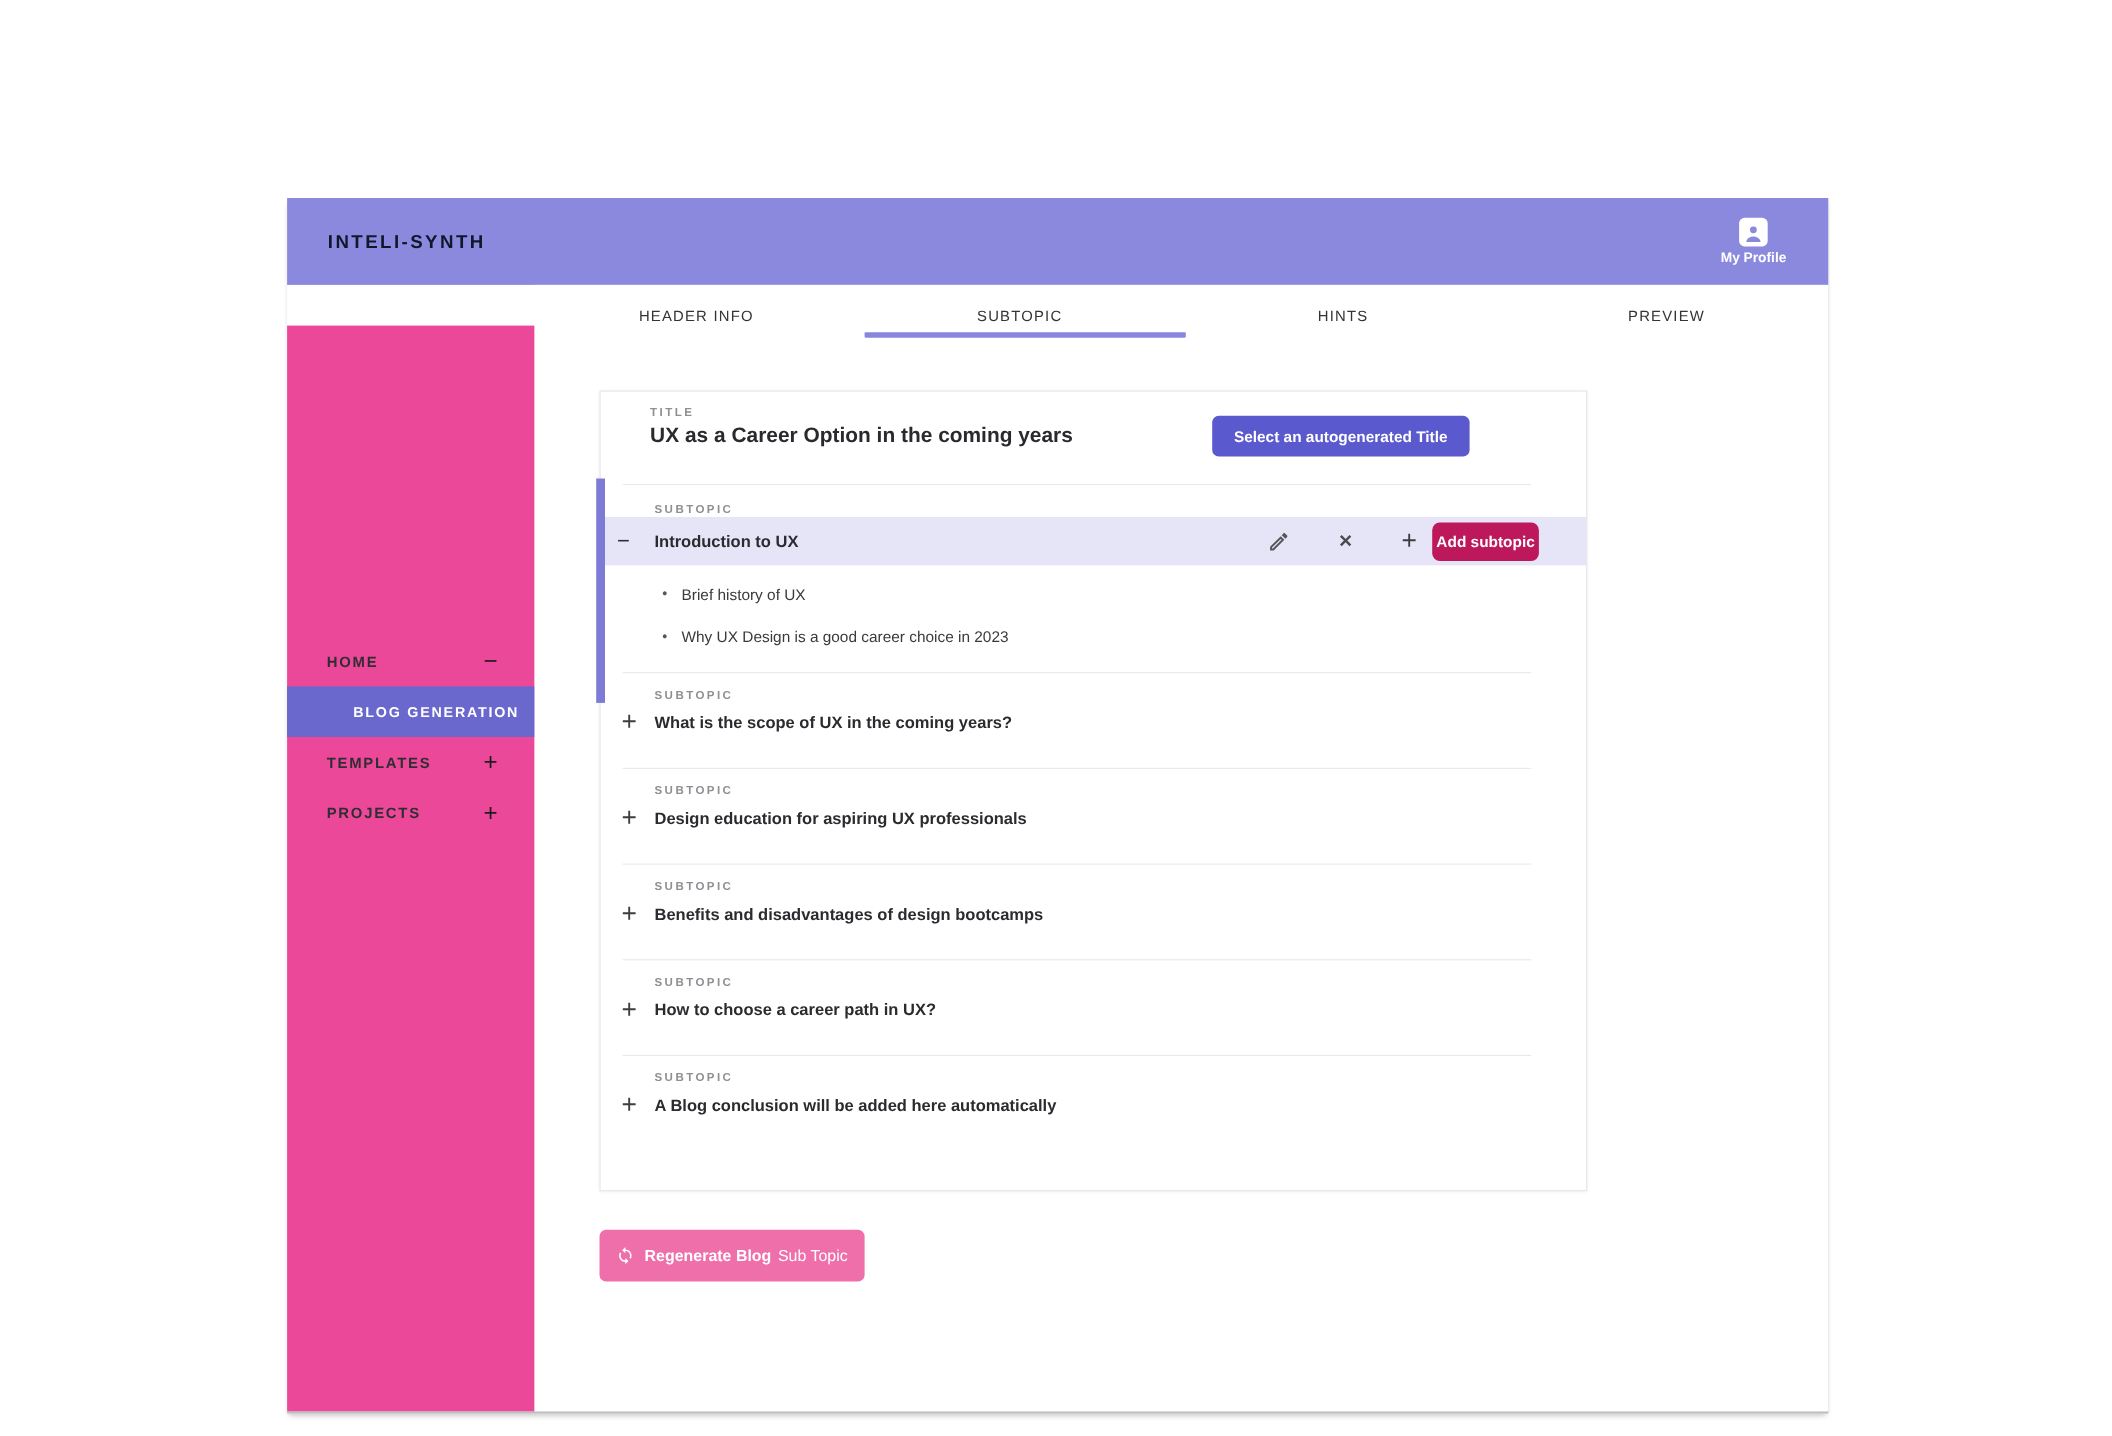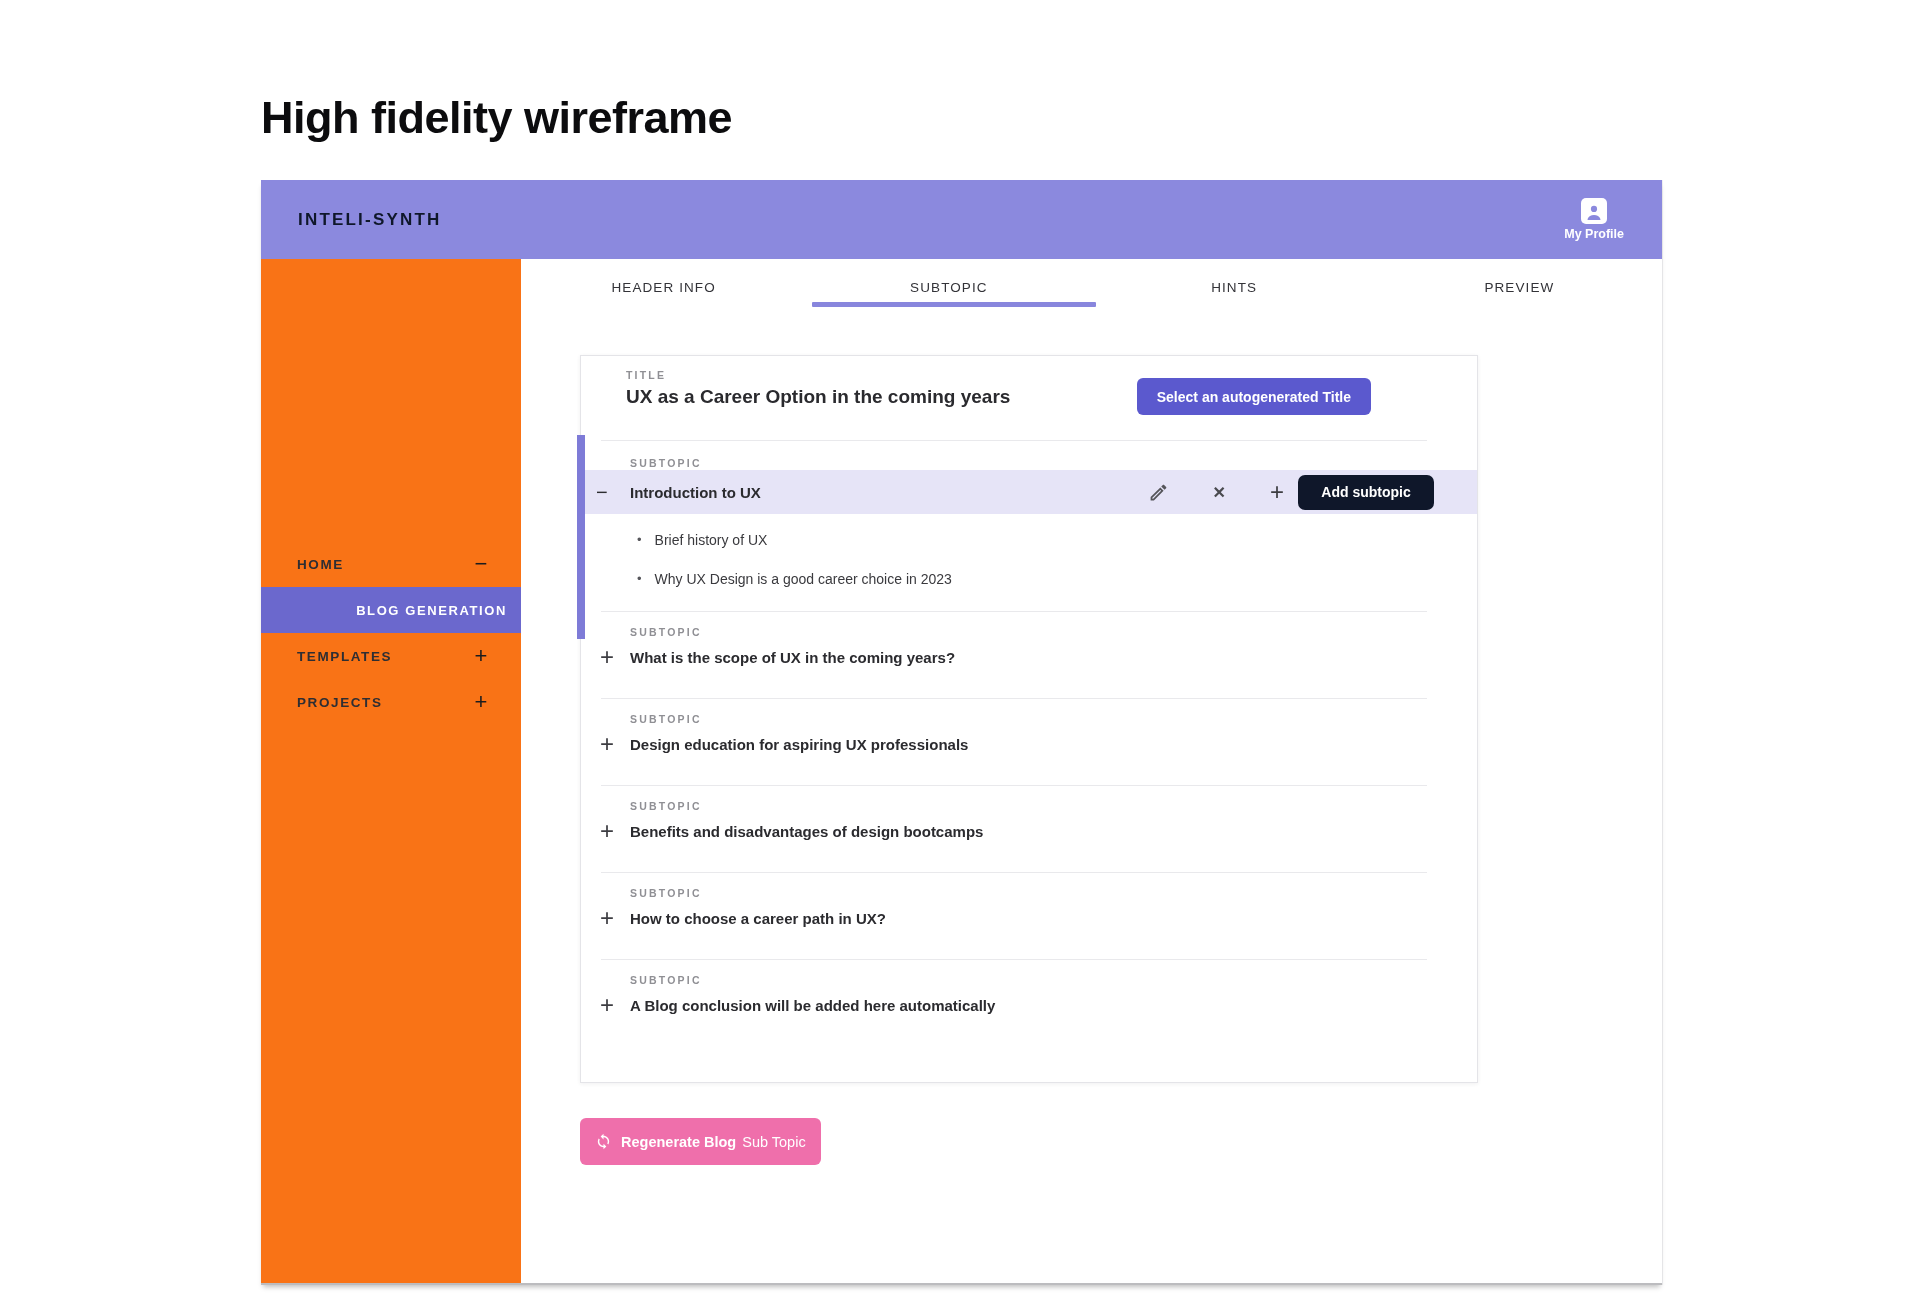--- a/index.html
+++ b/index.html
@@ -20,21 +20,21 @@
   .brand { color:#0f172a; font-size:17px; font-weight:700; letter-spacing:2.2px; }
   .profile { margin-left:auto; display:flex; flex-direction:column; align-items:center;
              gap:3px; cursor:pointer; }
   .profile-box { width:26px; height:26px; background:#fff; border-radius:5px;
                  display:flex; align-items:flex-end; justify-content:center; overflow:hidden; }
   .profile-label { color:#fff; font-size:12.5px; font-weight:600; }
 
   .body-row { display:flex; height:1024px; }
 
   
-  .sidebar { width:260px; background:#f97316; padding-top:282px; flex:none; }
+  .sidebar { width:225px; background:#ec4899; padding-top:282px; flex:none;margin-top:37px; }
   .nav-item { height:46px; display:flex; align-items:center; justify-content:space-between;
               padding:0 32px 0 36px; font-size:13.5px; font-weight:700;
               letter-spacing:1.6px; color:#2e2e33; cursor:pointer; }
   .nav-glyph { font-size:22px; font-weight:400; color:#1c1c1e; line-height:1; }
   .nav-item.active { background:#6B68CD; color:#fff; justify-content:flex-end;
                      padding-right:14px; font-size:13px; }
 
   
   .content { flex:1; position:relative; background:#fff; }
 
@@ -66,21 +66,21 @@
   .topic-row { margin-top:5px; height:44px; background:#E6E4F7; display:flex;
                align-items:center; padding:0 43px 0 15px; }
   .collapse-glyph { width:22px; font-size:20px; font-weight:500; color:#2d2d30;
                     cursor:pointer; line-height:1; }
   .topic-title { margin-left:12px; font-size:15px; font-weight:700; color:#2b2b2f; }
   .row-actions { margin-left:auto; display:flex; align-items:center; gap:44px; }
   .action-icon { cursor:pointer; display:flex; align-items:center; justify-content:center;
                  color:#4a4a4f; }
   .close-glyph { font-size:16px; font-weight:600; color:#4a4a4f; }
   .plus-glyph { font-size:24px; font-weight:400; color:#3d3d42; line-height:1; }
-  .add-subtopic-btn { margin-left:14px; width:136px; height:35px; background:#0f172a;
+  .add-subtopic-btn { margin-left:14px; width:97px; height:35px; background:#be185d;
                       border:none; border-radius:7px; color:#fff; font-size:14px;
                       font-weight:700; cursor:pointer;
                       font-family:"Liberation Sans", sans-serif; }
   .bullets { padding:6px 0 13px 56px; list-style:none; }
   .bullets li { height:39px; display:flex; align-items:center; font-size:14px;
                 color:#3a3a3e; }
   .bullets li::before { content:"•"; margin-right:13px; font-size:13px; color:#55555a; }
 
   .section { height:87px; }
   .sec-label { padding:10px 0 0 49px; }
@@ -95,21 +95,20 @@
                     font-size:14.5px; cursor:pointer;
                     font-family:"Liberation Sans", sans-serif; }
   .regen-bold { font-weight:700; }
   .regen-reg { font-weight:400; margin-left:-3px; }
 </style>
 </head>
 <body>
 
 <div class="canvas">
 
-  <h1 class="page-heading">High fidelity wireframe</h1>
 
   <div class="wireframe">
 
     <header class="appbar">
       <span class="brand">INTELI-SYNTH</span>
       <div class="profile">
         <span class="profile-box">
           <svg width="24" height="24" viewBox="0 0 24 24">
             <path fill="#8B89DE" d="M12 5.8a3.1 3.1 0 1 1 0 6.2 3.1 3.1 0 0 1 0-6.2z"></path>
             <path fill="#8B89DE" d="M5.6 19c.9-2.6 3.4-4 6.4-4s5.5 1.4 6.4 4v1H5.6v-1z"></path>

